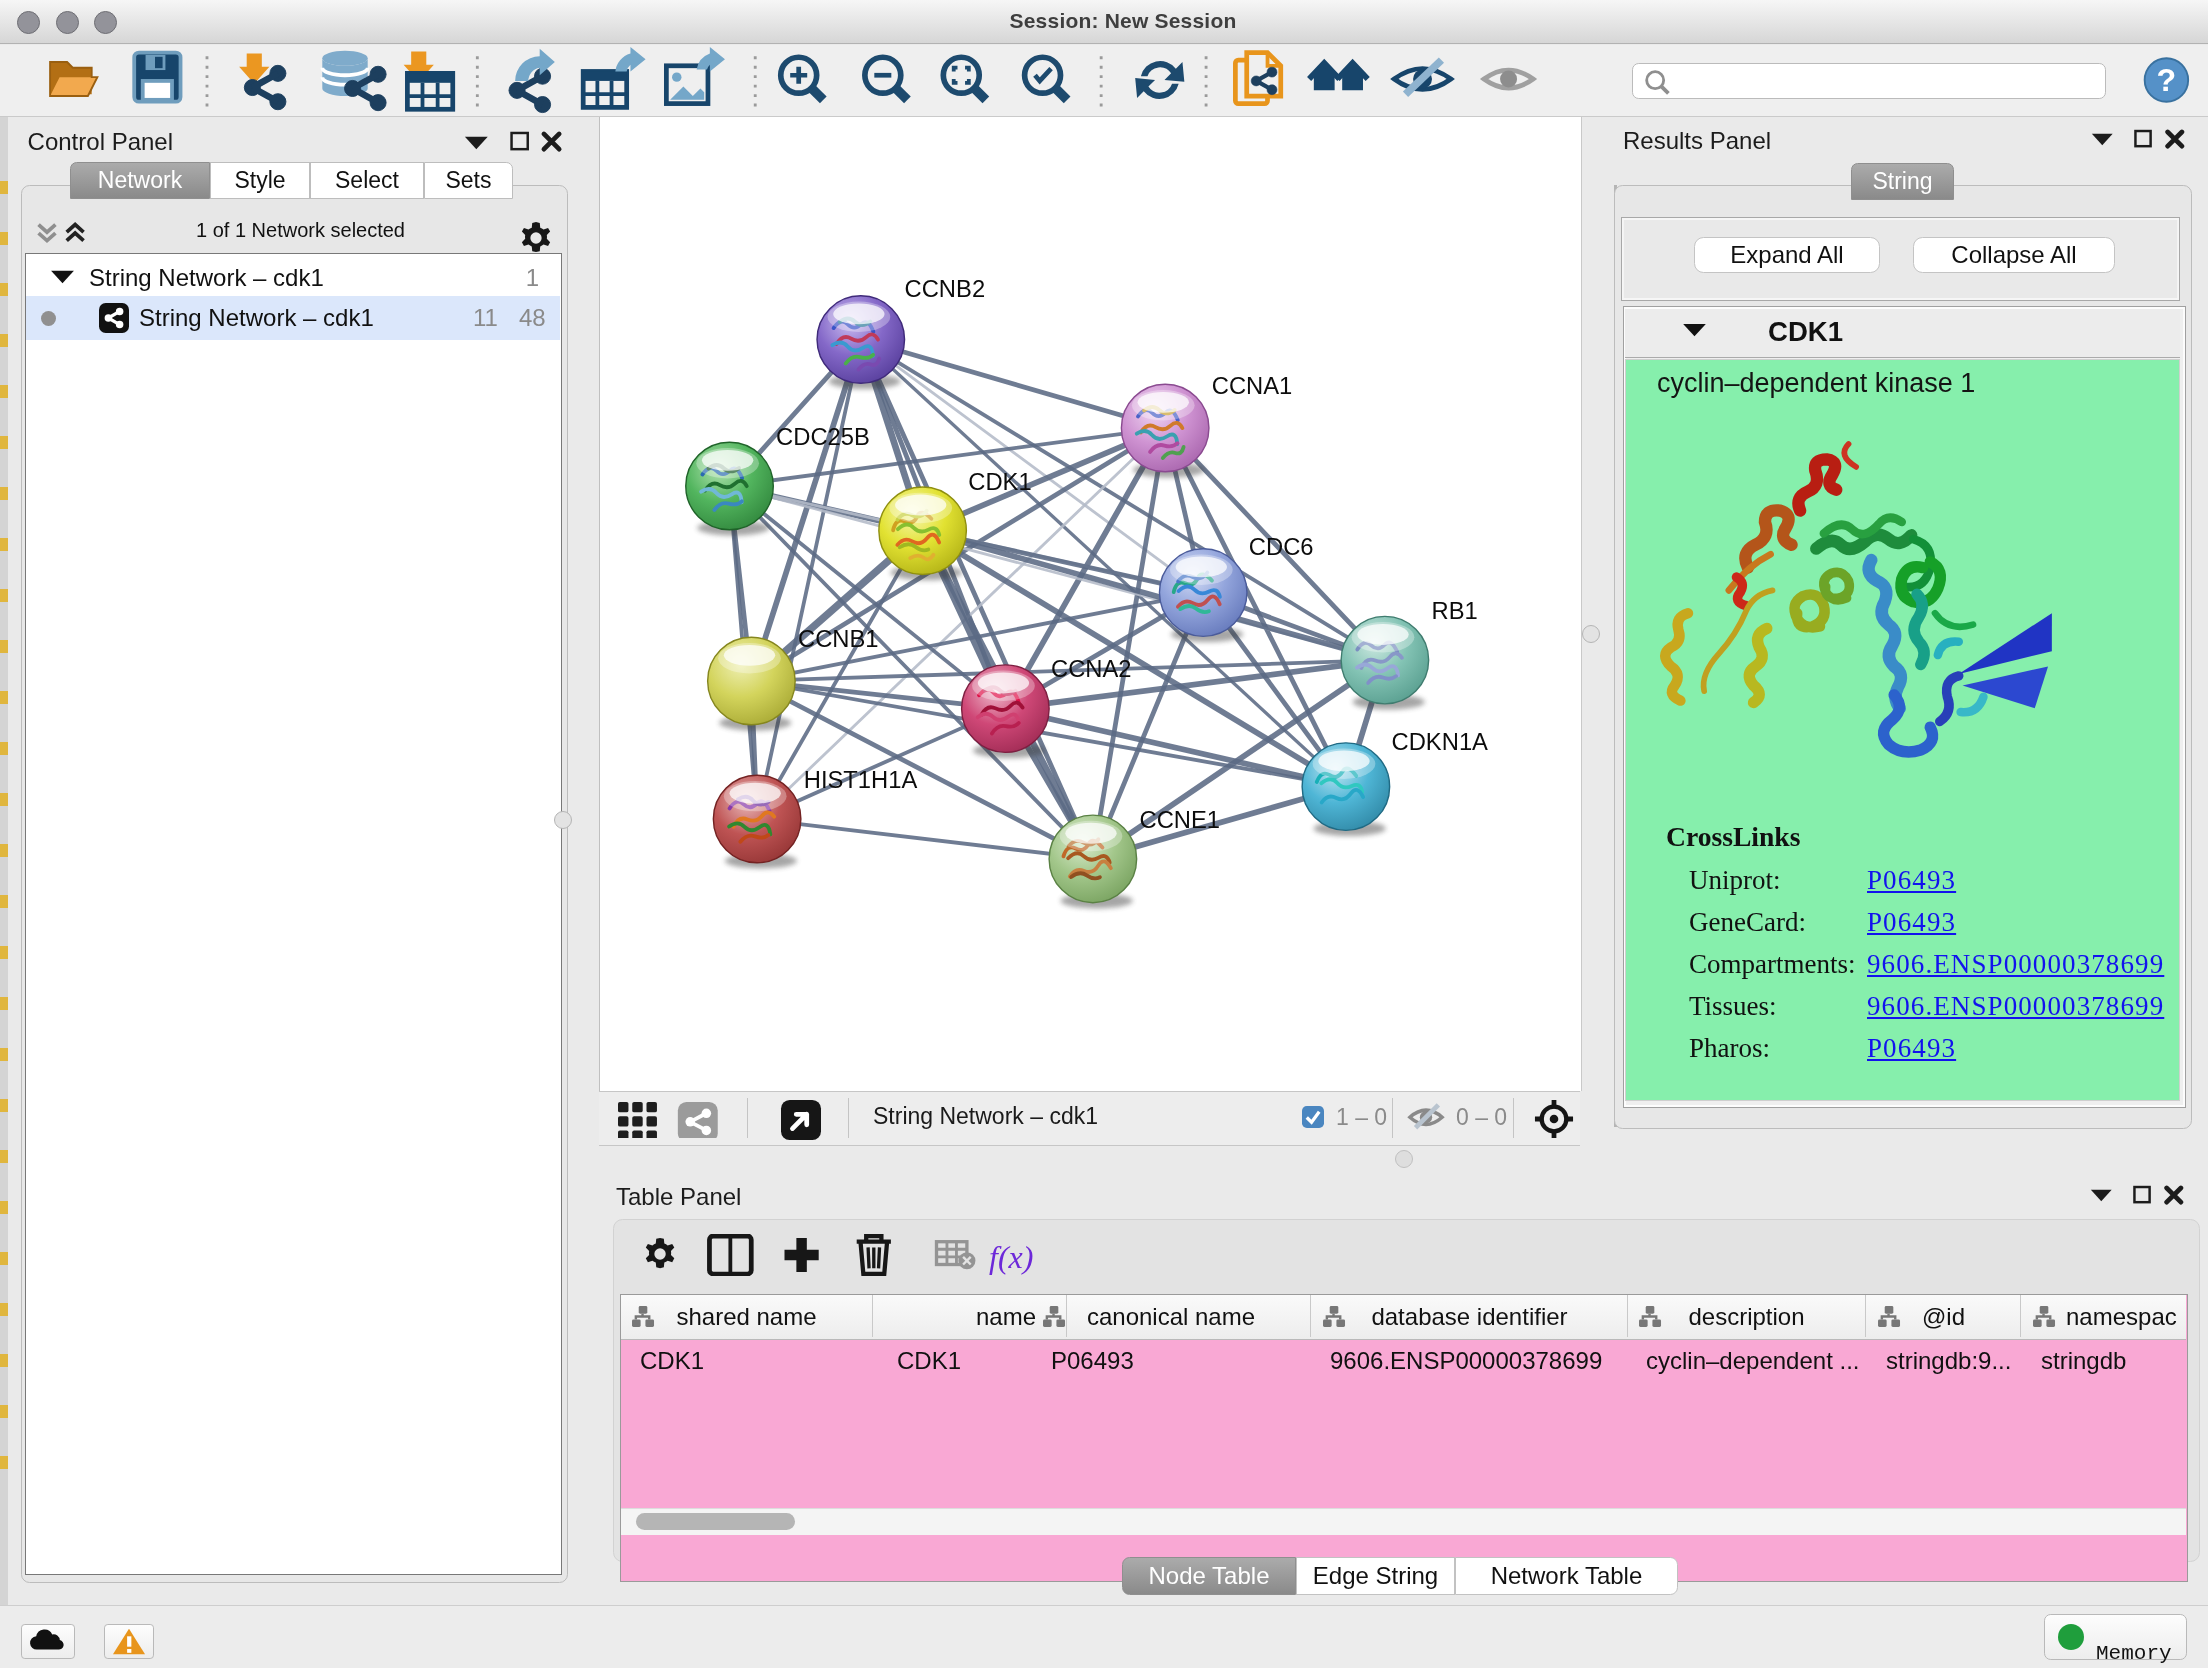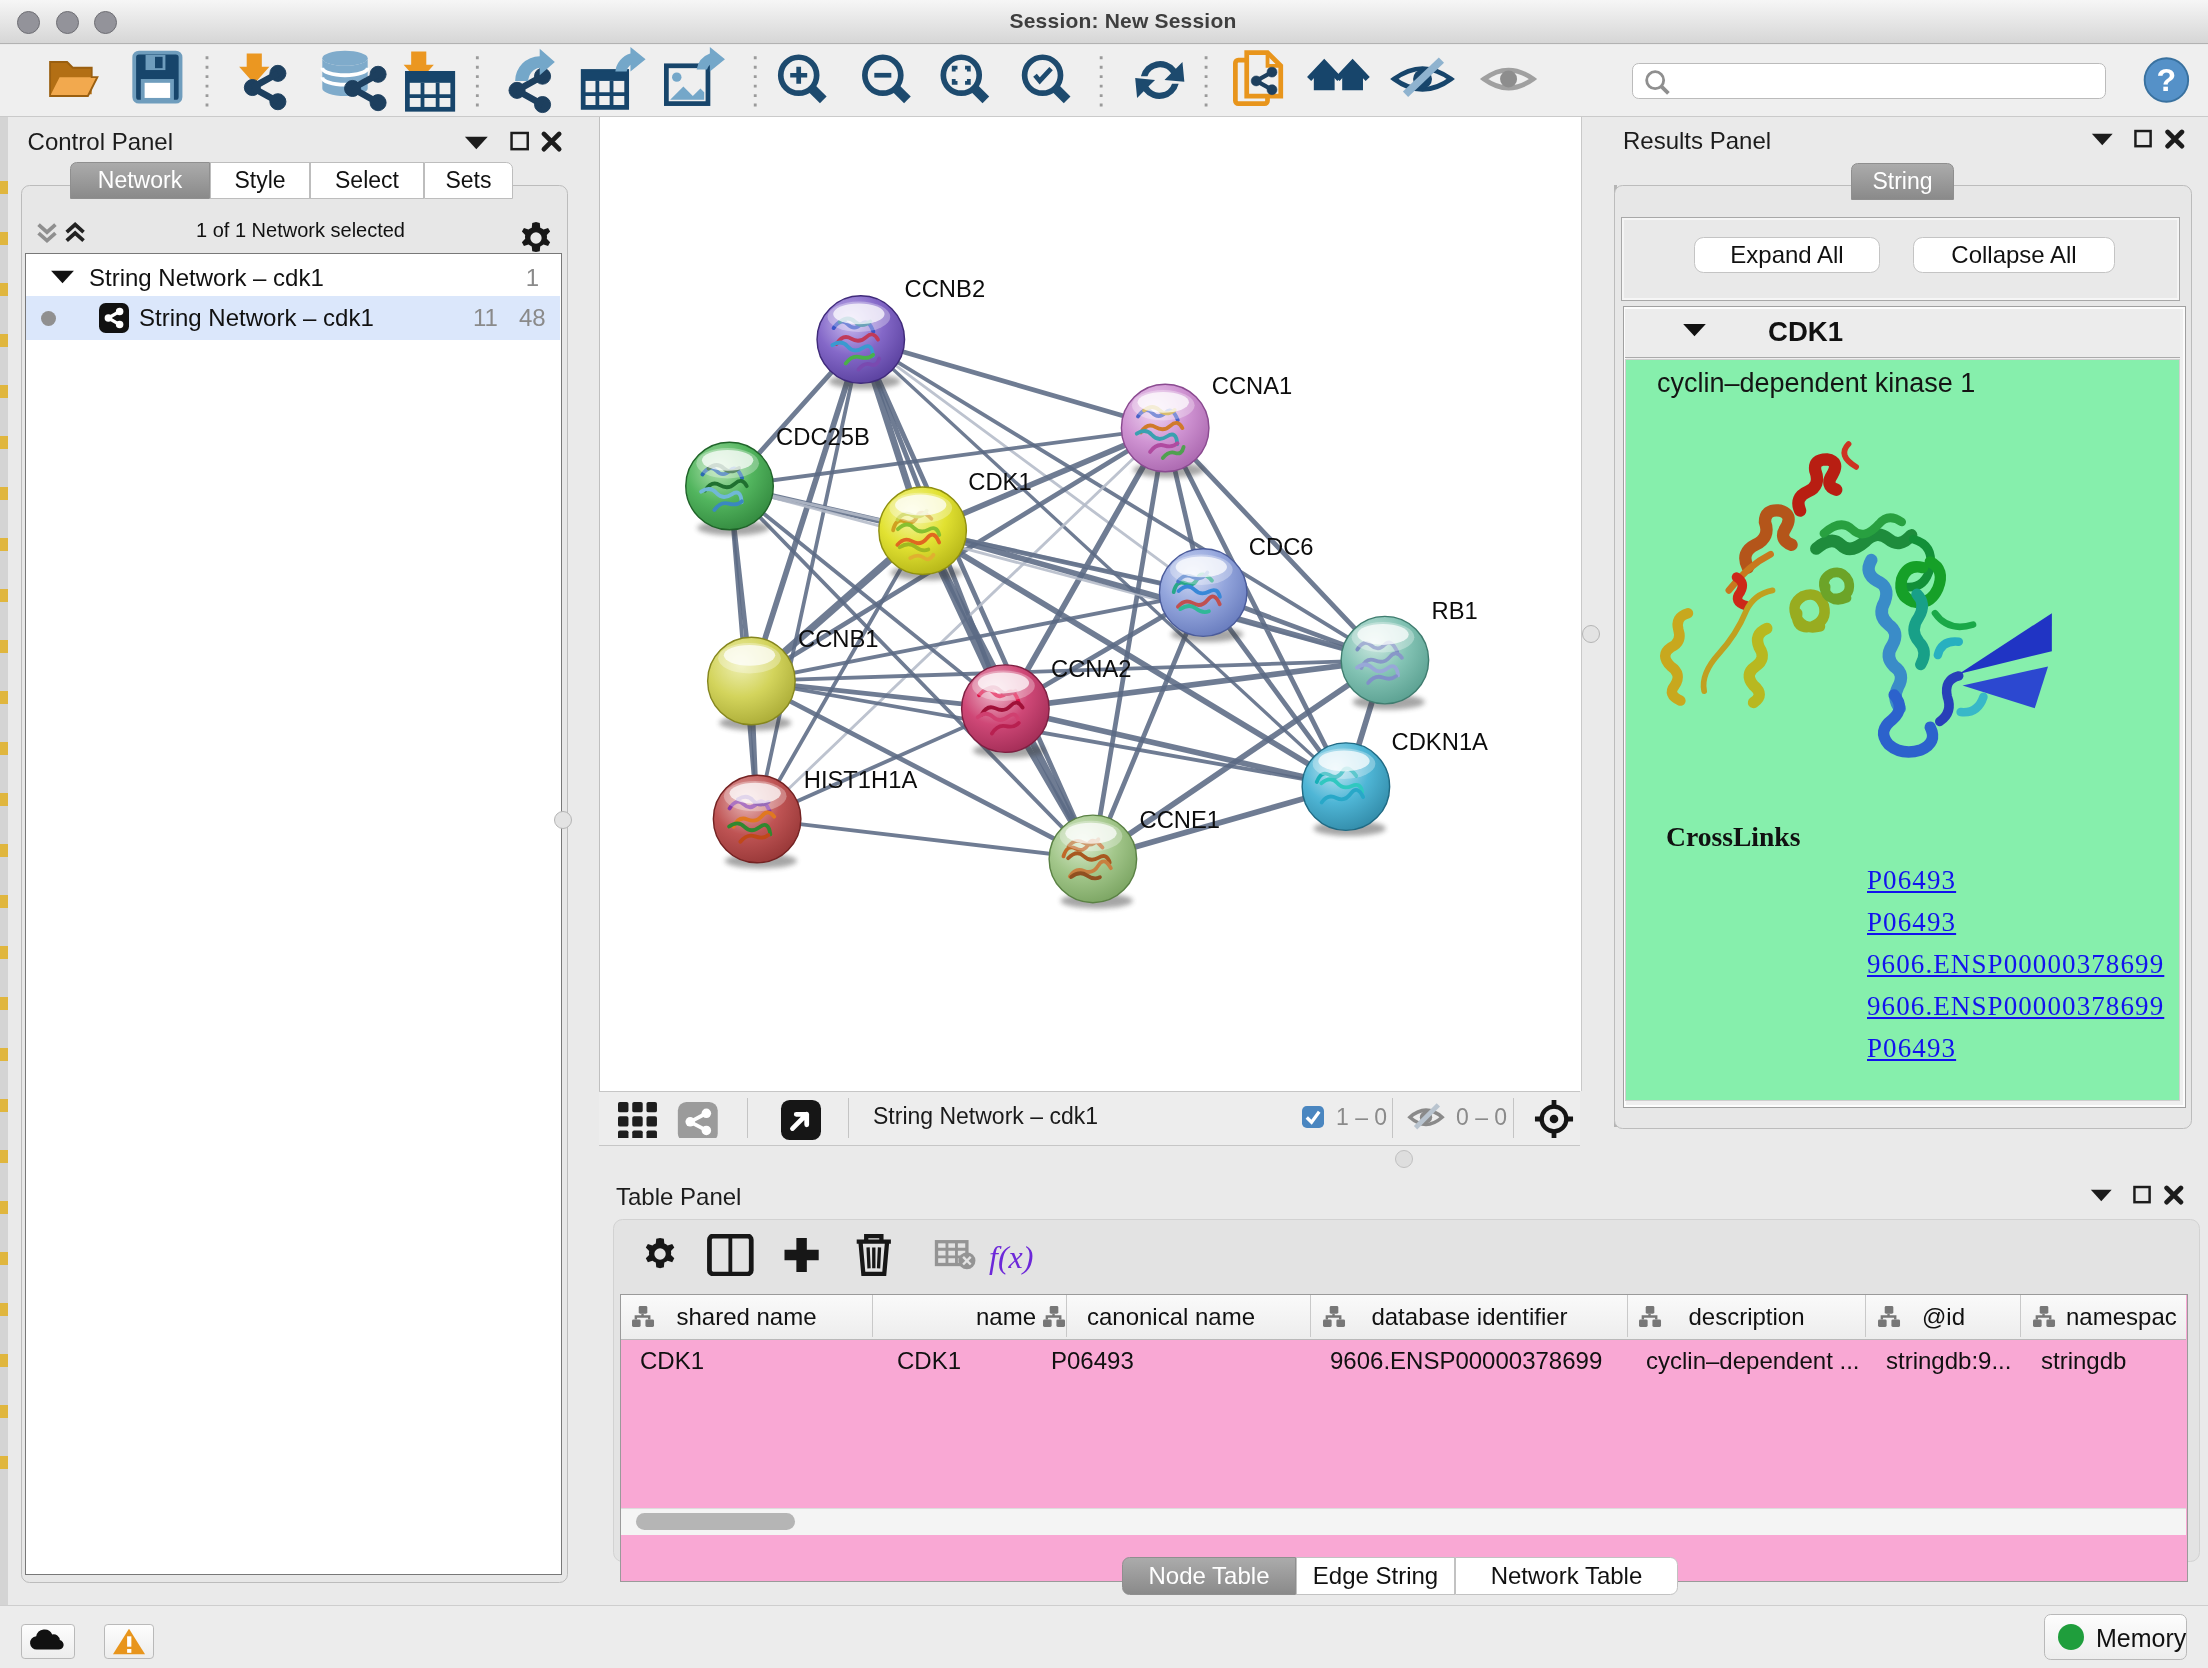--- a/index.html
+++ b/index.html
@@ -625,20 +625,27 @@
       <path d="M305,196 q14,20 40,12" stroke="#1aa848" stroke-width="7"></path>
       <path d="M428,196 L330,260 L428,236 Z" fill="#2034c4" stroke="none"></path>
       <path d="M424,252 L334,272 L410,296 Z" fill="#2c48d0" stroke="none"></path>
       <path d="M330,262 q-16,4 -12,22 q6,16 -8,26" stroke="#2840b8" stroke-width="10"></path>
       <path d="M330,226 q-18,-2 -22,14" stroke="#28b0c0" stroke-width="9"></path>
       <path d="M262,282 q12,14 -2,26 q-16,12 -4,26 q14,12 34,6 q18,-8 10,-24" stroke="#2c62cc" stroke-width="12"></path>
       <path d="M356,284 q-6,18 -24,16" stroke="#38b8c8" stroke-width="9"></path>
     </g>
   </svg>
   <div class="serif abs" style="left:40px;top:461px;font-size:27.6px;font-weight:bold;color:#111;">CrossLinks</div>
+  <div class="serif abs" style="left:63px;top:499px;font-size:27px;color:#111;line-height:42px;">
+    <div>Uniprot:</div>
+      <div>GeneCard:</div>
+      <div>Compartments:</div>
+      <div>Tissues:</div>
+      <div>Pharos:</div>
+  </div>
   <div class="serif abs" style="left:241px;top:499px;font-size:27px;line-height:42px;">
     <div class="rlink">P06493</div>
       <div class="rlink">P06493</div>
       <div class="rlink">9606.ENSP00000378699</div>
       <div class="rlink">9606.ENSP00000378699</div>
       <div class="rlink">P06493</div>
   </div>
 </div>
 
 <div class="abs" id="tablepanel" style="left:599px;top:1146px;width:1609px;height:459px;">
@@ -745,16 +752,16 @@
   </div>
   <div class="sbtn" style="left:104px;top:18px;width:48px;height:33px;">
     <svg width="48" height="33" viewBox="0 0 50 35">
         <path d="M25,4 L42,31 L8,31 Z" fill="#e8951c"></path>
         <rect x="23" y="12" width="4.5" height="11" fill="#fff"></rect>
         <rect x="23" y="25.5" width="4.5" height="4" fill="#fff"></rect>
       </svg>
   </div>
   <div class="sbtn" style="left:2044px;top:7.6px;width:141px;height:44px;border-radius:6.7px;">
     <div class="abs" style="left:13.3px;top:9.5px;width:26px;height:26px;border-radius:50%;background:#1f9e3c;"></div>
-    <span class="abs" style="left:51px;top:9px;font-size:25px;color:#111;">Memory</span>
+    <span class="abs" style="left:51px;top:27px;font-size:21px;color:#111;font-family:Liberation Mono, monospace;">Memory</span>
   </div>
 </div>
 
 
 </body></html>

